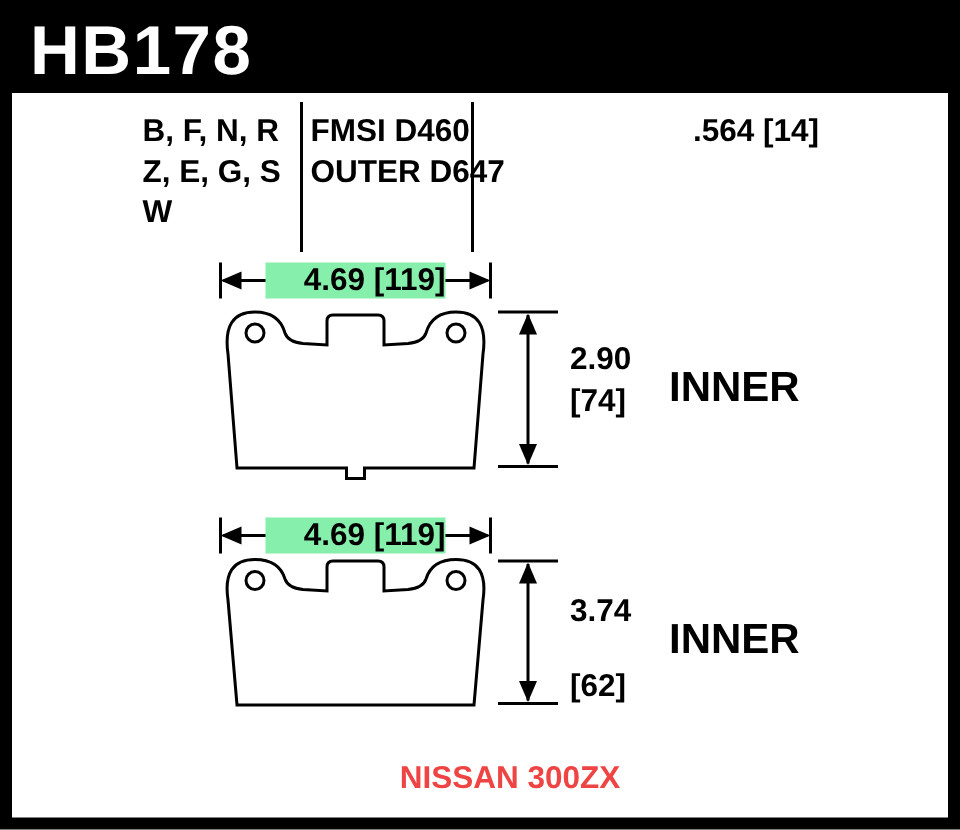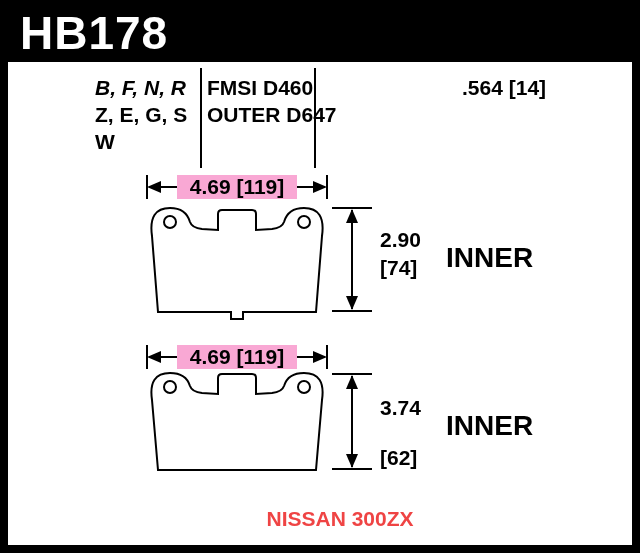--- a/index.html
+++ b/index.html
@@ -11,36 +11,36 @@
     -webkit-font-smoothing:antialiased;
   }
   .panel{position:absolute;left:8px;top:62px;width:624px;height:483px;background:#fff;}
   .part-number{
     position:absolute;left:20px;top:6px;color:#fff;
     font-size:46px;letter-spacing:1px;
   }
   .cell{position:absolute;color:#000;font-size:21px;white-space:nowrap;}
   .vline{position:absolute;width:2px;background:#000;}
   .dim-text{position:absolute;color:#000;font-size:21px;white-space:nowrap;}
-  .dim-w{background:#f9a8d4;text-align:center;}
+  .dim-w{background:#86efac;text-align:right;}
   .pad-label{position:absolute;color:#000;font-size:28px;white-space:nowrap;}
   .footer{position:absolute;left:8px;top:507px;width:624px;text-align:center;color:#ef4444;font-size:21px;padding-left:20px;}
   svg{position:absolute;overflow:visible;}
   .stroke{stroke:#000;stroke-width:2;fill:none;}
   .fillw{fill:#fff;stroke:#000;stroke-width:2;}
   .head{fill:#000;stroke:none;}
 </style>
 </head>
 <body>
 
 <div class="panel"></div>
 
 <div class="part-number">HB178</div>
 
-<div class="cell" style="left:95px;top:76px;font-style:italic;">B, F, N, R</div>
+<div class="cell" style="left:95px;top:76px;">B, F, N, R</div>
 <div class="cell" style="left:95px;top:103px;">Z, E, G, S</div>
 <div class="cell" style="left:95px;top:130px;">W</div>
 
 <div class="vline" style="left:200px;top:68px;height:100px;"></div>
 
 <div class="cell" style="left:207px;top:76px;">FMSI D460</div>
 <div class="cell" style="left:207px;top:103px;">OUTER D647</div>
 
 <div class="vline" style="left:314px;top:68px;height:100px;"></div>
 

